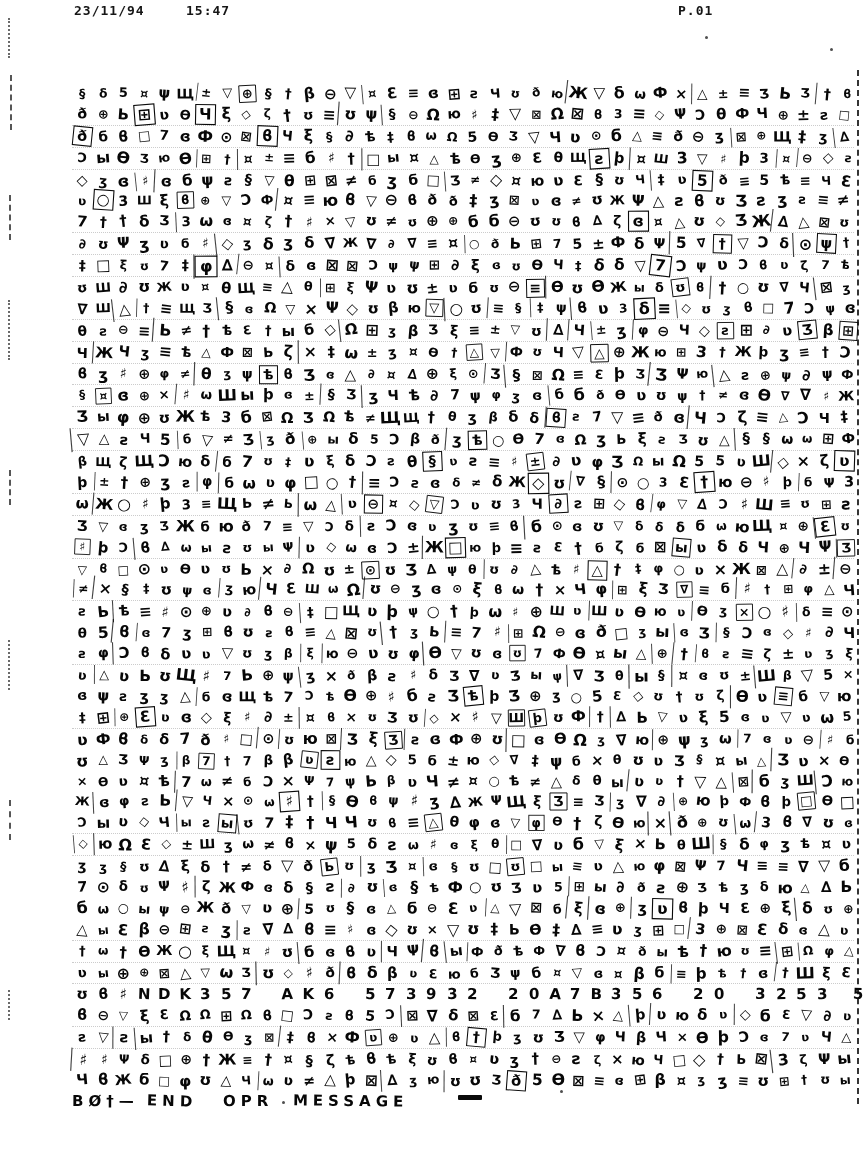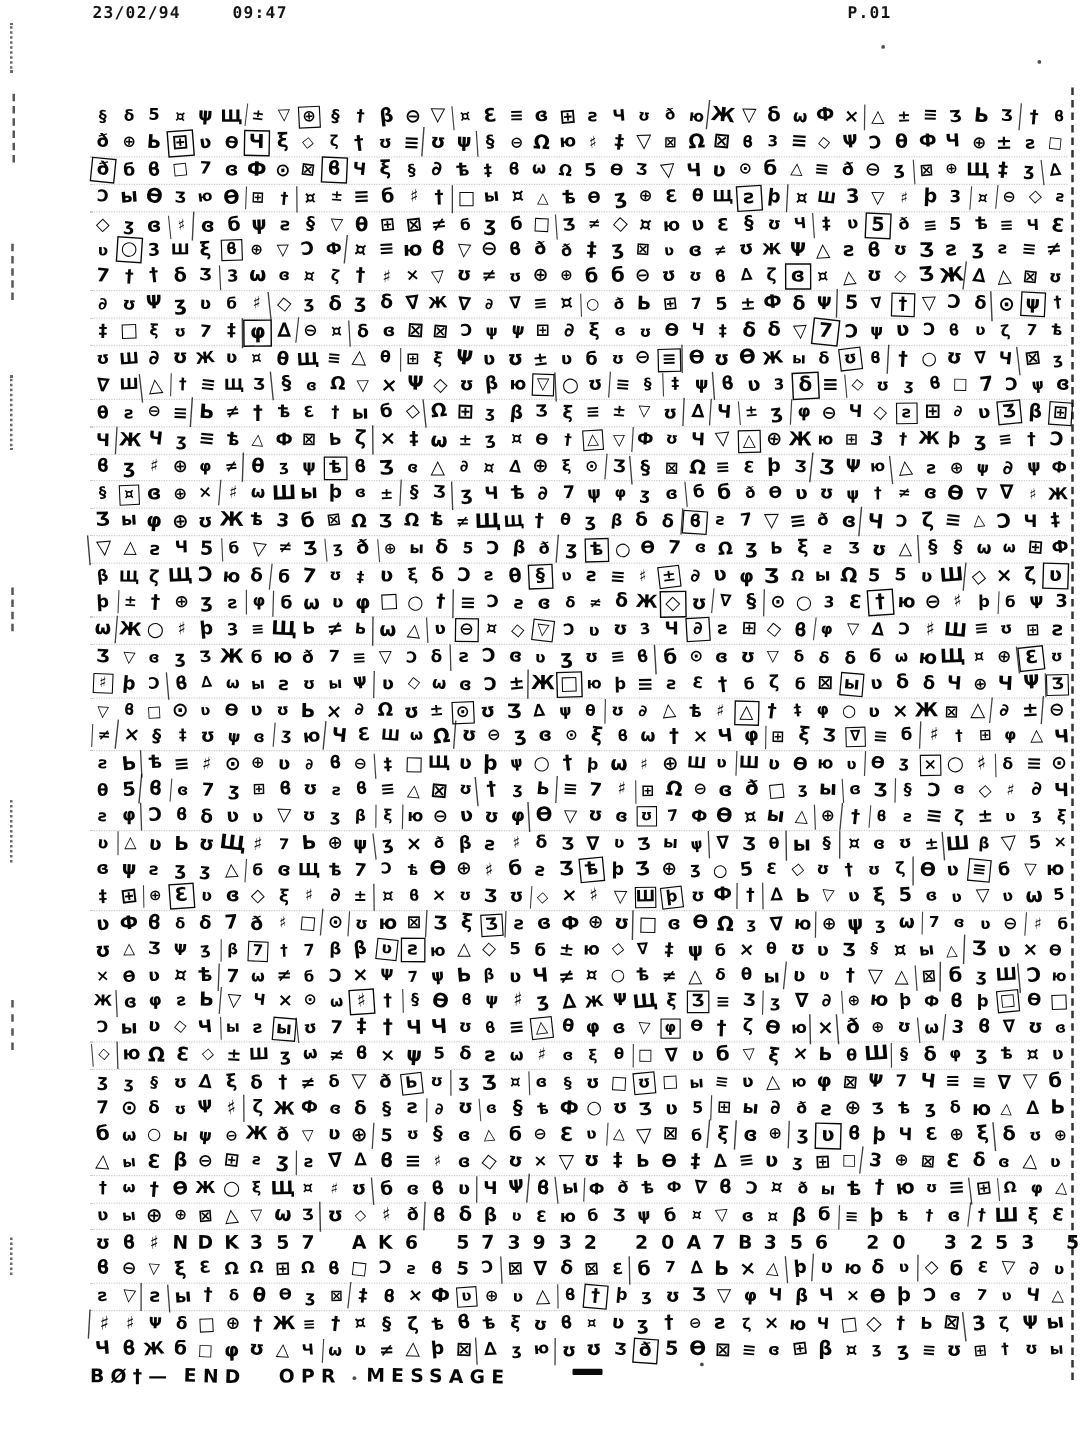--- a/index.html
+++ b/index.html
@@ -51,22 +51,22 @@
   .v-dash{width:0;border-left:2px dashed #2c2c2c;opacity:.8;}
   .v-dot{width:0;border-left:2px dotted #2c2c2c;opacity:.7;}
   .right-edge{left:857px;top:70px;height:1034px;width:0;border-left:2px dashed #111;opacity:.85;}
   .bottom-mark{left:458px;top:1095px;width:24px;height:5px;background:#0a0a0a;border-radius:1px;}
   .speck{width:3px;height:3px;background:#222;border-radius:50%;opacity:.8;}
 </style>
 </head>
 <body>
 
 <div class="fax-header">
-  <span class="fax-date">23/02/94</span>
-  <span class="fax-time">09:47</span>
+  <span class="fax-date">23/11/94</span>
+  <span class="fax-time">15:47</span>
   <span class="fax-page">P.01</span>
 </div>
 
 <div class="artifact v-dot" style="left:8px;top:18px;height:40px;"></div>
 <div class="artifact v-dash" style="left:10px;top:75px;height:55px;"></div>
 <div class="artifact v-dash" style="left:9px;top:195px;height:45px;"></div>
 <div class="artifact v-dot" style="left:8px;top:300px;height:60px;"></div>
 <div class="artifact v-dash" style="left:9px;top:470px;height:35px;"></div>
 <div class="artifact v-dot" style="left:8px;top:640px;height:50px;"></div>
 <div class="artifact v-dash" style="left:9px;top:800px;height:40px;"></div>

